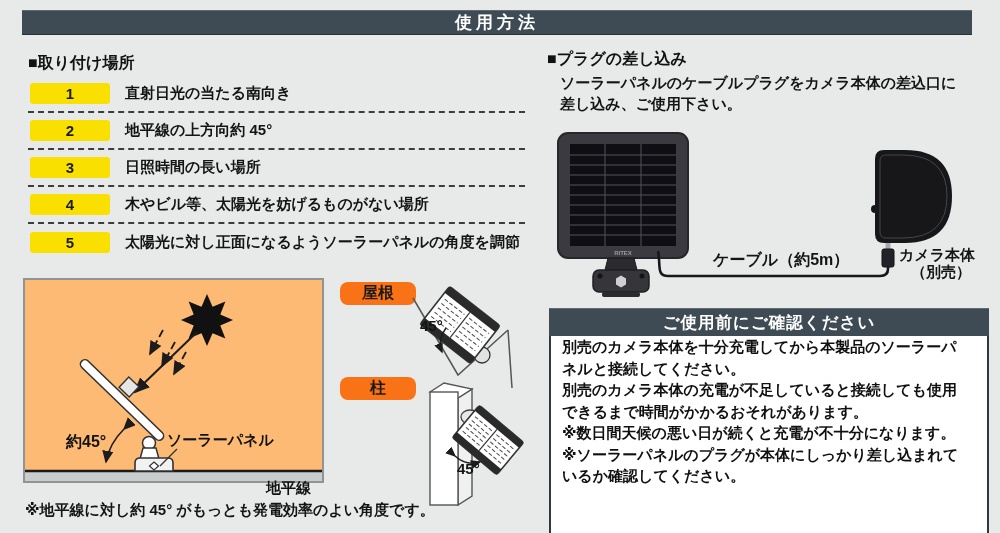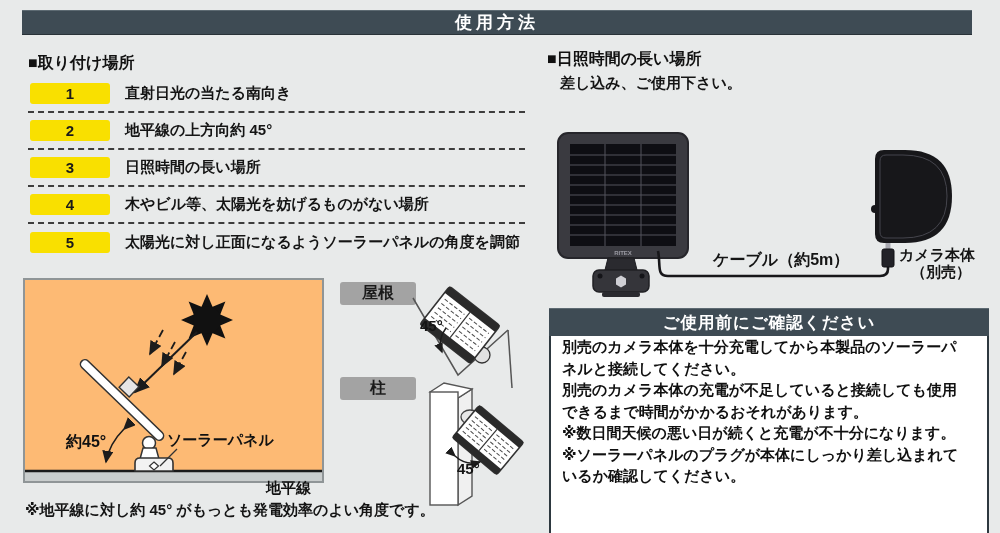--- a/index.html
+++ b/index.html
@@ -22,21 +22,21 @@
   .num-badge { width:80px; height:21px; margin-left:2px; background:#f9e000; border-radius:3px;
     display:flex; align-items:center; justify-content:center; font-size:15px; font-weight:bold; color:#1a1a1a; flex:0 0 auto; }
   .install-text { margin-left:15px; font-size:15px; font-weight:bold; white-space:nowrap; }
 
   
   .diagram-box { left:23px; top:278px; width:301px; height:205px; background:#fdba74; border:2px solid #8f9597; }
   .diagram-label { font-size:15px; font-weight:bold; color:#111; white-space:nowrap; }
   .note-text { left:25px; top:501px; font-size:15px; font-weight:bold; white-space:nowrap; }
 
   
-  .yellow-tag { width:76px; height:23px; background:#a3a3a3; border-radius:3px;
+  .yellow-tag { width:76px; height:23px; background:#f97316; border-radius:8px;
     display:flex; align-items:center; justify-content:center; font-size:16px; font-weight:bold; color:#1a1a1a; }
   .angle-small { font-size:15px; font-weight:bold; }
 
   
   .plug-heading { left:547px; top:49px; }
   .plug-desc { left:560px; top:72px; font-size:15px; font-weight:bold; line-height:21px; white-space:nowrap; }
   .cable-label { left:713px; top:250px; font-size:16px; font-weight:bold; white-space:nowrap; }
   .camera-label { left:899px; top:246px; font-size:15px; font-weight:bold; line-height:17px; white-space:nowrap; }
   .camera-label .l2 { padding-left:12px; }
 
@@ -188,22 +188,23 @@
         <line x1="-25" y1="4.5" x2="-3" y2="4.5"></line>
           <line x1="3" y1="4.5" x2="25" y2="4.5"></line>
         <line x1="-25" y1="9.5" x2="-3" y2="9.5"></line>
           <line x1="3" y1="9.5" x2="25" y2="9.5"></line>
       </g>
     </g>
     <path d="M30,78 Q41,88 55,84" fill="none" stroke="#1c1c1c" stroke-width="1.5" marker-start="url(#ah3)" marker-end="url(#ah3)"></path>
   </svg>
   <div class="abs angle-small" style="left:457px; top:460px;">45°</div>
 
-  <div class="abs sec-heading plug-heading">■日照時間の長い場所</div>
+  <div class="abs sec-heading plug-heading">■プラグの差し込み</div>
   <div class="abs plug-desc">
+    <div>ソーラーパネルのケーブルプラグをカメラ本体の差込口に</div>
     <div>差し込み、ご使用下さい。</div>
   </div>
 
   <svg class="abs" style="left:548px; top:125px;" width="440" height="175" viewBox="0 0 440 175">
 
     <rect x="10" y="8" width="130" height="125" rx="10" fill="#3a3a40" stroke="#26262b" stroke-width="2"></rect>
     <rect x="22" y="19" width="106" height="102" fill="#0e0e13"></rect>
     <g stroke="#52525c" stroke-width="1">
       <line x1="57" y1="19" x2="57" y2="121"></line>
         <line x1="93" y1="19" x2="93" y2="121"></line>

